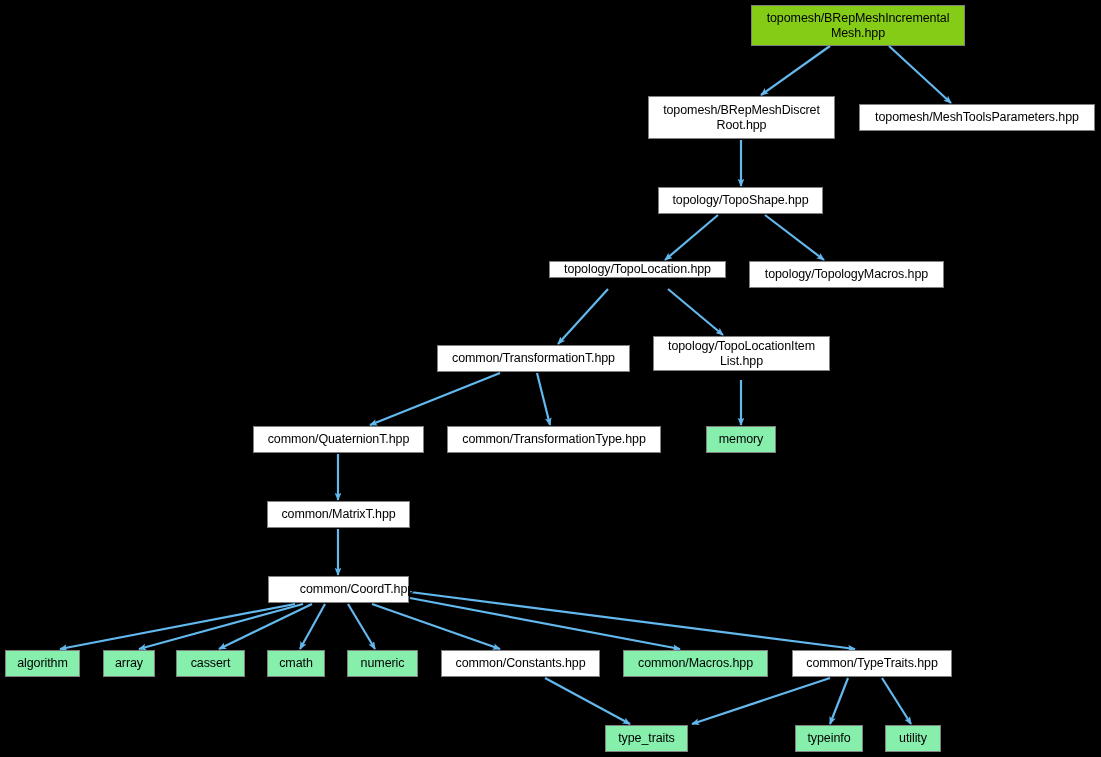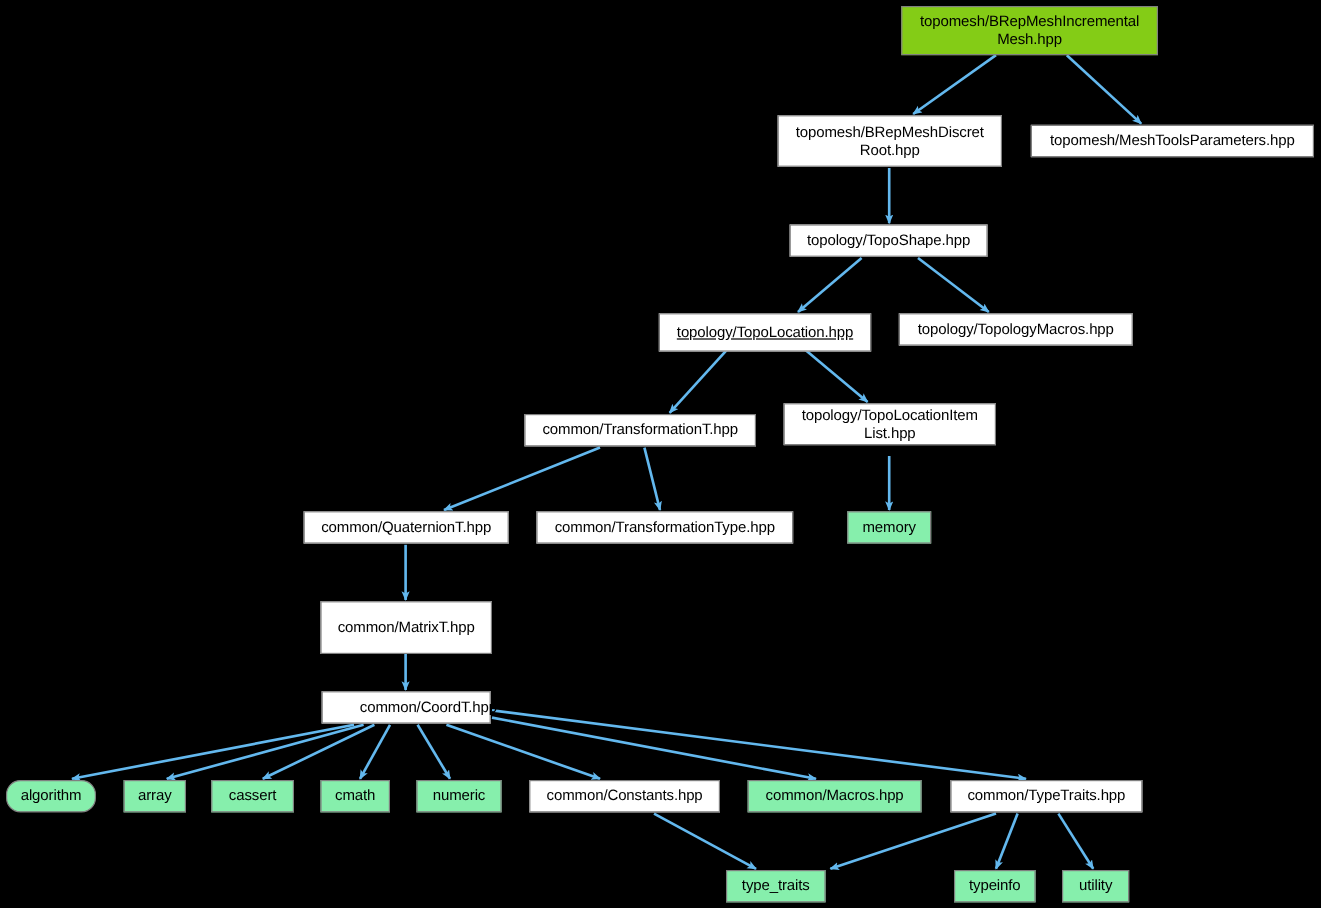--- a/index.html
+++ b/index.html
@@ -83,31 +83,31 @@
       </g>
   </svg>
 
   <div id="nodes-layer">
       <div class="graph-node node-fill-root" style="left: 751px; top: 5px; width: 214px; height: 41px;">topomesh/BRepMeshIncremental
 Mesh.hpp</div>
       <div class="graph-node node-fill-white" style="left: 648px; top: 96px; width: 187px; height: 43px;">topomesh/BRepMeshDiscret
 Root.hpp</div>
       <div class="graph-node node-fill-white" style="left: 859px; top: 104px; width: 236px; height: 27px;">topomesh/MeshToolsParameters.hpp</div>
       <div class="graph-node node-fill-white" style="left: 658px; top: 187px; width: 165px; height: 27px;">topology/TopoShape.hpp</div>
-      <div class="graph-node node-fill-white" style="left: 549px; top: 261px; width: 177px; height: 32px; text-decoration: underline;">topology/TopoLocation.hpp</div>
+      <div class="graph-node node-fill-white" style="left: 549px; top: 261px; width: 177px; height: 17px;">topology/TopoLocation.hpp</div>
       <div class="graph-node node-fill-white" style="left: 749px; top: 261px; width: 195px; height: 27px;">topology/TopologyMacros.hpp</div>
       <div class="graph-node node-fill-white" style="left: 437px; top: 345px; width: 193px; height: 27px;">common/TransformationT.hpp</div>
       <div class="graph-node node-fill-white" style="left: 653px; top: 336px; width: 177px; height: 35px;">topology/TopoLocationItem
 List.hpp</div>
       <div class="graph-node node-fill-white" style="left: 253px; top: 426px; width: 171px; height: 27px; text-align: center;">common/QuaternionT.hpp</div>
       <div class="graph-node node-fill-white" style="left: 447px; top: 426px; width: 214px; height: 27px;">common/TransformationType.hpp</div>
       <div class="graph-node node-fill-gray" style="left: 706px; top: 426px; width: 70px; height: 27px;">memory</div>
-      <div class="graph-node node-fill-white" style="left: 267px; top: 501px; width: 143px; height: 44px; text-align: center;">common/MatrixT.hpp</div>
+      <div class="graph-node node-fill-white" style="left: 267px; top: 501px; width: 143px; height: 27px; text-align: center;">common/MatrixT.hpp</div>
       <div class="graph-node node-fill-white" style="left: 268px; top: 576px; width: 141px; height: 27px; padding-left: 41px;">common/CoordT.hpp</div>
-      <div class="graph-node node-fill-gray" style="left: 5px; top: 650px; width: 75px; height: 27px; border-radius: 12px;">algorithm</div>
+      <div class="graph-node node-fill-gray" style="left: 5px; top: 650px; width: 75px; height: 27px;">algorithm</div>
       <div class="graph-node node-fill-gray" style="left: 103px; top: 650px; width: 52px; height: 27px;">array</div>
       <div class="graph-node node-fill-gray" style="left: 176px; top: 650px; width: 69px; height: 27px;">cassert</div>
       <div class="graph-node node-fill-gray" style="left: 267px; top: 650px; width: 58px; height: 27px;">cmath</div>
       <div class="graph-node node-fill-gray" style="left: 347px; top: 650px; width: 71px; height: 27px;">numeric</div>
       <div class="graph-node node-fill-white" style="left: 441px; top: 650px; width: 159px; height: 27px;">common/Constants.hpp</div>
       <div class="graph-node node-fill-gray" style="left: 623px; top: 650px; width: 145px; height: 27px;">common/Macros.hpp</div>
       <div class="graph-node node-fill-white" style="left: 792px; top: 650px; width: 160px; height: 27px;">common/TypeTraits.hpp</div>
       <div class="graph-node node-fill-gray" style="left: 605px; top: 725px; width: 83px; height: 27px;">type_traits</div>
       <div class="graph-node node-fill-gray" style="left: 795px; top: 725px; width: 68px; height: 27px;">typeinfo</div>
       <div class="graph-node node-fill-gray" style="left: 885px; top: 725px; width: 56px; height: 27px;">utility</div>

